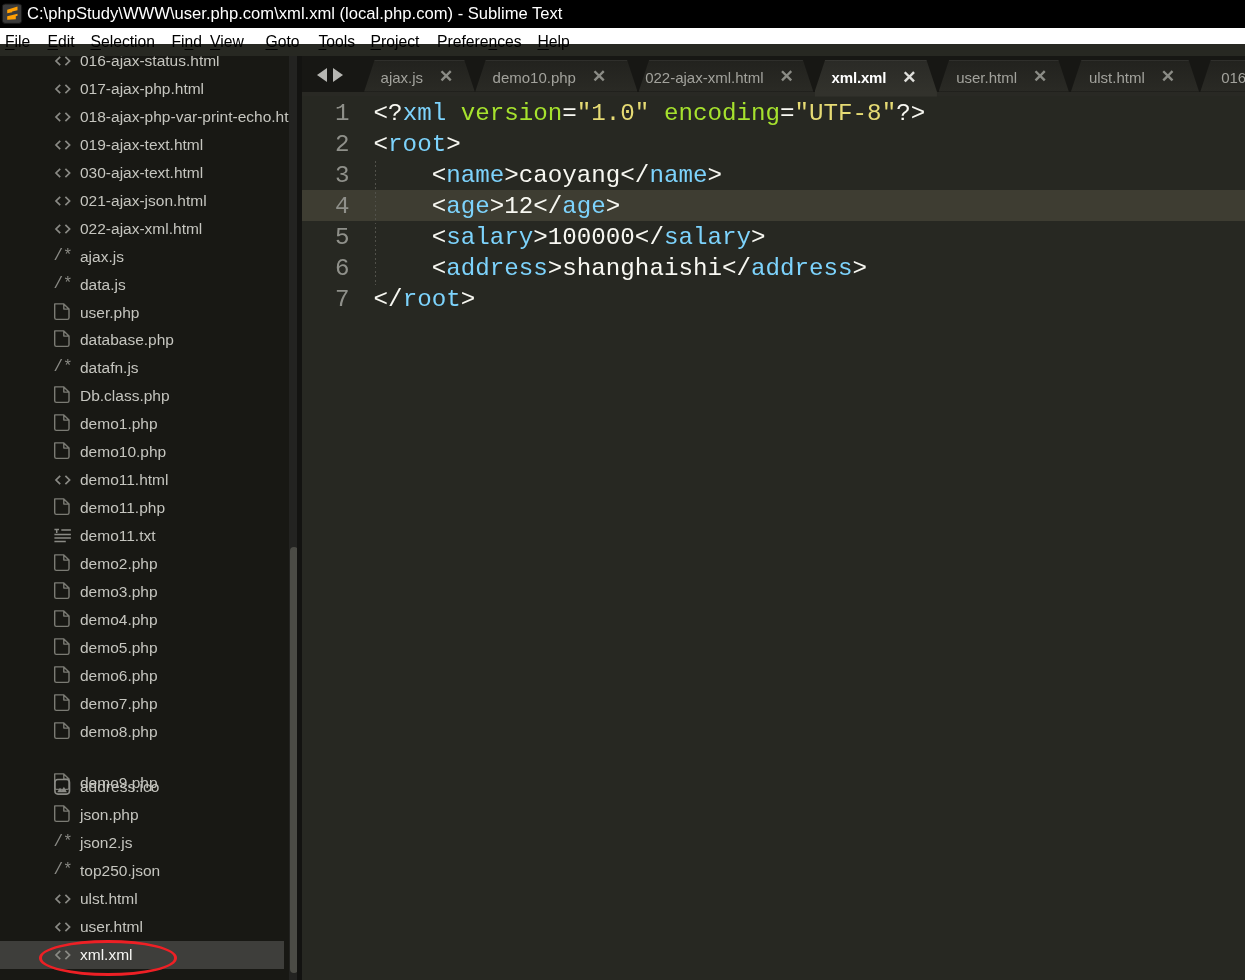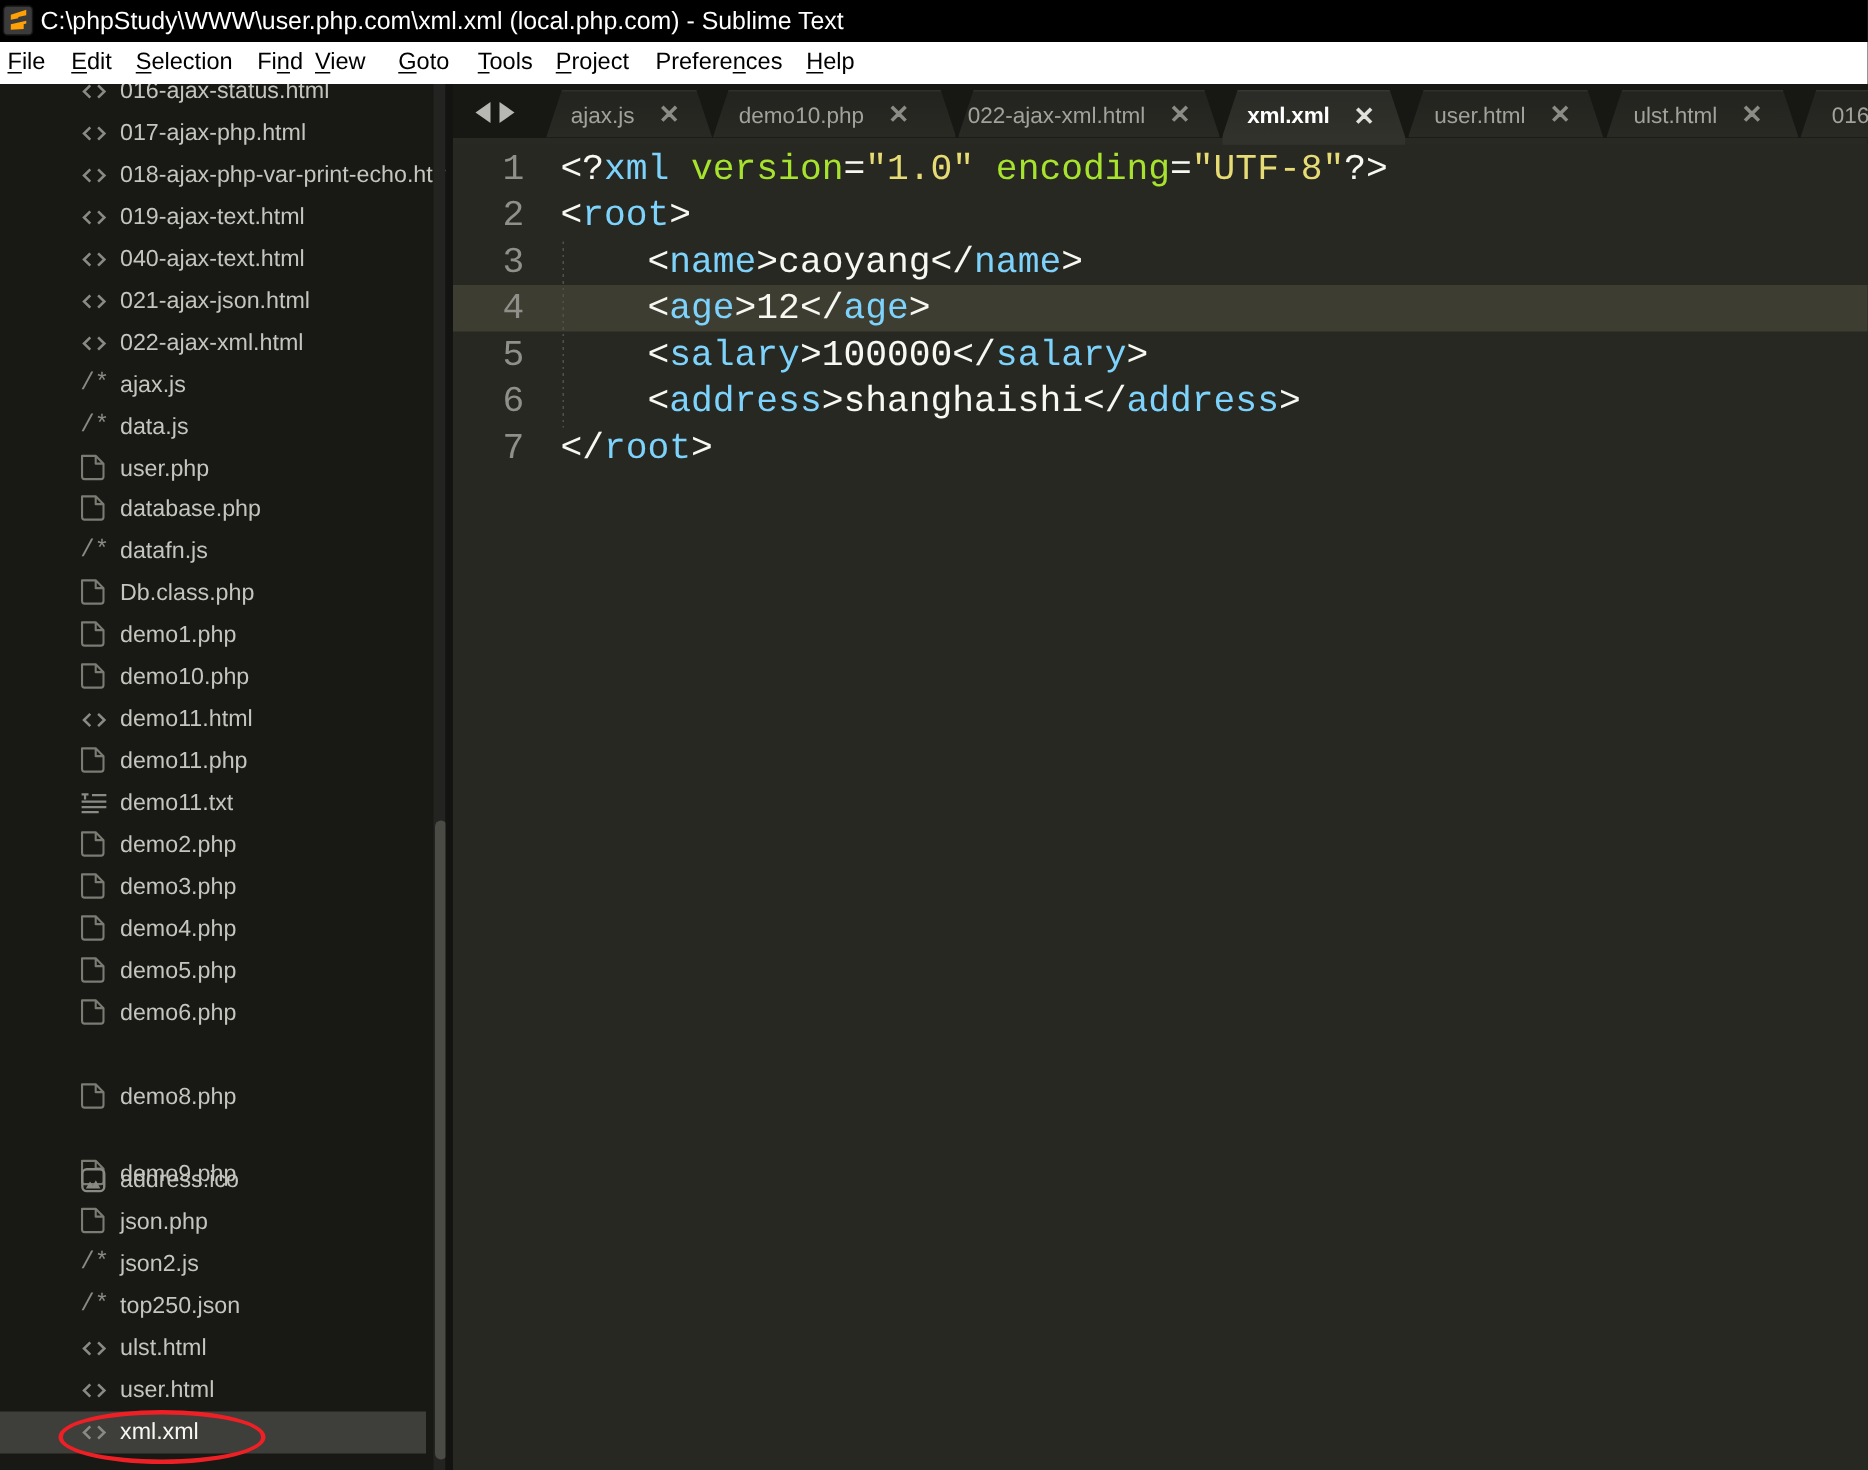--- a/index.html
+++ b/index.html
@@ -2,21 +2,21 @@
 <html><head>
 <meta charset="utf-8">
 <style>
 * { margin:0; padding:0; box-sizing:border-box; }
 html,body { width:1245px; height:980px; overflow:hidden; background:#272822;
   font-family:"Liberation Sans", sans-serif; }
 #titlebar { position:absolute; left:0; top:0; width:1245px; height:28px; background:#000; }
 #titlebar .ttext { position:absolute; left:27px; top:0; line-height:28px; color:#fff;
   font-size:16.6px; white-space:pre; }
 #logo { position:absolute; left:0px; top:2px; }
-#menubar { position:absolute; left:0; top:28px; width:1245px; height:28px; background:#fff; }
+#menubar { position:absolute; left:0; top:28px; width:1245px; height:16px; background:#fff; }
 .mi { position:absolute; top:0; line-height:27px; color:#000; font-size:15.7px; white-space:pre; }
 .mi u { text-decoration:underline; text-underline-offset:2px; }
 #sidebar { position:absolute; left:0; top:56px; width:302px; height:924px; background:#181814; overflow:hidden; }
 #sbtrack { position:absolute; left:288.7px; top:0; width:8.3px; height:924px; background:#232321; }
 #sbthumb { position:absolute; left:290px; top:491px; width:7.5px; height:426px; background:#4b4b45; border-radius:4px; }
 #sbgap { position:absolute; left:297px; top:0; width:5px; height:924px; background:#131311; }
 .sit { position:absolute; left:0; width:283.5px; height:28px; color:#c5c5bf; font-size:15.5px; }
 .sit .lbl { position:absolute; left:80px; top:0; line-height:28px; white-space:pre; }
 .sit .ico { position:absolute; left:53px; top:0; width:20px; height:28px; }
 .sit.sel { background:#3e3e3b; color:#f6f6f3; }
@@ -104,21 +104,21 @@
         </svg>
       </span>
       <span class="lbl">019-ajax-text.html</span>
     </div>
 <div class="sit" style="top:102.8px">
       <span class="ico">
         <svg width="20" height="28" viewBox="0 0 20 28">
           <path d="M7.2 9.9 L3 14 L7.2 18.1 M12.4 9.9 L16.6 14 L12.4 18.1" fill="none" stroke="#8a8a85" stroke-width="1.7"></path>
         </svg>
       </span>
-      <span class="lbl">040-ajax-text.html</span>
+      <span class="lbl">030-ajax-text.html</span>
     </div>
 <div class="sit" style="top:130.7px">
       <span class="ico">
         <svg width="20" height="28" viewBox="0 0 20 28">
           <path d="M7.2 9.9 L3 14 L7.2 18.1 M12.4 9.9 L16.6 14 L12.4 18.1" fill="none" stroke="#8a8a85" stroke-width="1.7"></path>
         </svg>
       </span>
       <span class="lbl">021-ajax-json.html</span>
     </div>
 <div class="sit" style="top:158.6px">
@@ -251,20 +251,28 @@
       </span>
       <span class="lbl">demo5.php</span>
     </div>
 <div class="sit" style="top:605.7px">
       <span class="ico">
         <svg width="20" height="28" viewBox="0 0 20 28">
           <path d="M1.7 4.9 h9.1 l5.2 5.2 v8.6 a1.7 1.7 0 0 1 -1.7 1.7 H3.4 a1.7 1.7 0 0 1 -1.7 -1.7 Z M10.8 4.9 v5.2 h5.2" fill="none" stroke="#7b7b74" stroke-width="1.4" stroke-linejoin="round"></path>
         </svg>
       </span>
       <span class="lbl">demo6.php</span>
+    </div>
+<div class="sit" style="top:633.6px">
+      <span class="ico">
+        <svg width="20" height="28" viewBox="0 0 20 28">
+          <path d="M1.7 4.9 h9.1 l5.2 5.2 v8.6 a1.7 1.7 0 0 1 -1.7 1.7 H3.4 a1.7 1.7 0 0 1 -1.7 -1.7 Z M10.8 4.9 v5.2 h5.2" fill="none" stroke="#7b7b74" stroke-width="1.4" stroke-linejoin="round"></path>
+        </svg>
+      </span>
+      <span class="lbl">demo7.php</span>
     </div>
 <div class="sit" style="top:661.6px">
       <span class="ico">
         <svg width="20" height="28" viewBox="0 0 20 28">
           <path d="M1.7 4.9 h9.1 l5.2 5.2 v8.6 a1.7 1.7 0 0 1 -1.7 1.7 H3.4 a1.7 1.7 0 0 1 -1.7 -1.7 Z M10.8 4.9 v5.2 h5.2" fill="none" stroke="#7b7b74" stroke-width="1.4" stroke-linejoin="round"></path>
         </svg>
       </span>
       <span class="lbl">demo8.php</span>
     </div>
 <div class="sit" style="top:713px">

